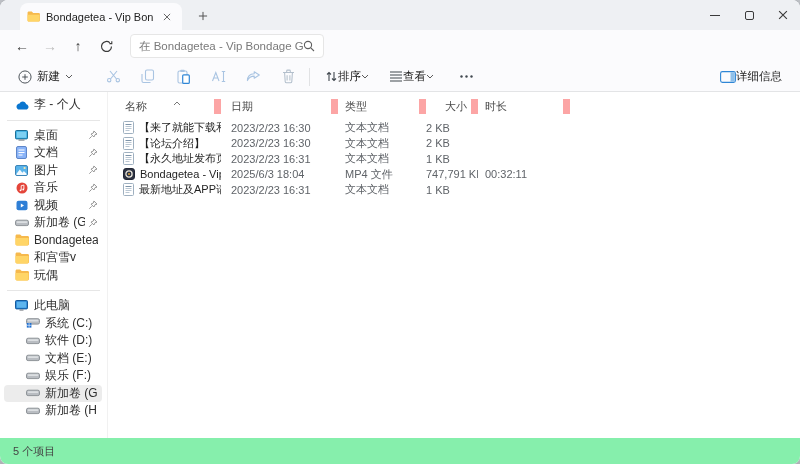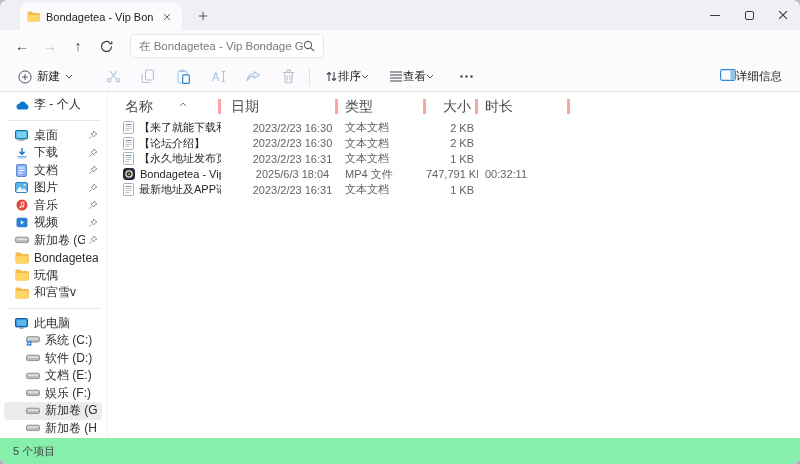--- a/index.html
+++ b/index.html
@@ -33,51 +33,51 @@
   .toolbar{height:30px;background:#fbfbfd;border-bottom:1px solid #e3e4e6;display:flex;align-items:center;
     padding:0 12px;flex:none;}
   .tb-new{display:flex;align-items:center;gap:5px;padding:3px 6px;border-radius:4px;}
   .tb-new-label{font-size:11.5px;color:#222;}
   .tb-ico{width:24px;height:24px;display:flex;align-items:center;justify-content:center;border-radius:4px;flex:none;}
   .gap-lg{margin-left:11px;}
   .tb-sep{width:1px;height:18px;background:#e1e2e4;margin:0 9px;flex:none;}
   .tb-group{display:flex;align-items:center;padding:3px 6px;border-radius:4px;}
   .tb-group-label{font-size:11.5px;color:#222;}
   .tb-spacer{flex:1;}
-  .tb-details{display:flex;padding:3px 6px;border-radius:4px;}
+  .tb-details{display:flex;align-items:center;padding:3px 6px;border-radius:4px;}
   .tb-details-label{font-size:11.5px;color:#222;}
   
   .content{flex:1;display:flex;min-height:0;background:#fff;}
   .sidebar{width:108px;flex:none;padding-top:4px;overflow:hidden;border-right:1px solid #f1f1f1;}
   .side-item{height:17.5px;display:flex;align-items:center;margin:0 5px 0 4px;padding:0 4px 0 10px;
     border-radius:4px;font-size:12px;color:#2e2e2e;white-space:nowrap;overflow:hidden;}
   .side-item.indent1{padding-left:21px;}
   .side-item.selected{background:#ececec;}
   .side-ico{width:15px;display:flex;align-items:center;justify-content:center;margin-right:5px;flex:none;}
   .side-label{overflow:hidden;white-space:nowrap;flex:0 1 auto;}
   .side-pin{margin-left:auto;display:flex;align-items:center;flex:none;padding-left:3px;}
   .side-divider{height:1px;background:#e6e6e6;margin:6px 7px;}
   
   .main{flex:1;min-width:0;padding:3px 0 0 14px;position:relative;}
   .list-header{display:grid;grid-template-columns:99px 117px 88px 52px 92px;height:23px;align-items:center;}
-  .hcell{font-size:14px;color:#4c4c4c;border-right:3px solid #fca5a5;height:15px;line-height:15px;
+  .hcell{font-size:11px;color:#4c4c4c;border-right:7px solid #fca5a5;height:15px;line-height:15px;
     white-space:nowrap;overflow:hidden;}
   .hcell.c-name{padding-left:3px;}
   .hcell.c-date{padding-left:10px;}
   .hcell.c-type{padding-left:7px;}
   .hcell.c-size{text-align:right;padding-right:4px;}
   .hcell.c-len{padding-left:7px;}
   .sort-caret{display:inline-block;margin-left:26px;transform:translateY(-4px);}
   .rows{margin-top:2px;}
   .frow{display:grid;grid-template-columns:99px 117px 88px 52px 92px;height:15.5px;align-items:center;}
   .fcell{font-size:11px;white-space:nowrap;overflow:hidden;}
   .fcell.c-name{color:#1f1f1f;display:flex;align-items:center;gap:5px;padding-left:1px;}
-  .fcell.c-date{color:#5f6368;padding-left:26px;text-align:center;}
+  .fcell.c-date{color:#5f6368;padding-left:10px;}
   .fcell.c-type{color:#5f6368;padding-left:7px;}
-  .fcell.c-size{color:#5f6368;text-align:right;padding-right:4px;}
+  .fcell.c-size{color:#5f6368;padding-right:4px;}
   .fcell.c-len{color:#5f6368;padding-left:7px;}
   .fico{display:flex;align-items:center;flex:none;}
   
   .statusbar{height:26px;flex:none;background:#86efac;display:flex;align-items:center;padding:0 13px;}
   .status-text{font-size:11px;color:#444;}
 </style>
 </head>
 <body>
 
 <div class="window">
@@ -241,36 +241,20 @@
           <span class="side-label">桌面</span>
           <span class="side-pin">
             <svg width="10" height="10" viewBox="0 0 10 10" fill="none" stroke="#8a8a8a" stroke-width="0.9">
               <path d="M5.9 1 9 4.1l-1.9.5L5.9 7 3 4.1l2.4-1.2z"></path>
               <path d="M3.7 6.3 1.3 8.7"></path>
             </svg>
           </span>
         </div>
         <div class="side-item">
           <span class="side-ico">
-            <svg width="12" height="12" viewBox="0 0 12 12" fill="none">
-              <path d="M6 1v6M3.4 4.7 6 7.3 8.6 4.7" stroke="#1f6fd0" stroke-width="1.4"></path>
-              <path d="M1.5 9.7h9" stroke="#6aa9e6" stroke-width="1.3"></path>
-              <path d="M2.5 11.2h7" stroke="#9cc6ee" stroke-width="1"></path>
-            </svg>
-          </span>
-          <span class="side-label">下载</span>
-          <span class="side-pin">
-            <svg width="10" height="10" viewBox="0 0 10 10" fill="none" stroke="#8a8a8a" stroke-width="0.9">
-              <path d="M5.9 1 9 4.1l-1.9.5L5.9 7 3 4.1l2.4-1.2z"></path>
-              <path d="M3.7 6.3 1.3 8.7"></path>
-            </svg>
-          </span>
-        </div>
-        <div class="side-item">
-          <span class="side-ico">
             <svg width="11" height="13" viewBox="0 0 11 13">
               <rect x="0.5" y="0.5" width="10" height="12" rx="1.5" fill="#8ab4f8" stroke="#5f86c9"></rect>
               <line x1="2.5" y1="4" x2="8.5" y2="4" stroke="#fff"></line>
               <line x1="2.5" y1="6.5" x2="8.5" y2="6.5" stroke="#fff"></line>
               <line x1="2.5" y1="9" x2="6.5" y2="9" stroke="#fff"></line>
             </svg>
           </span>
           <span class="side-label">文档</span>
           <span class="side-pin">
             <svg width="10" height="10" viewBox="0 0 10 10" fill="none" stroke="#8a8a8a" stroke-width="0.9">
@@ -351,30 +335,30 @@
           </span>
           <span class="side-label">Bondagetea - V</span>
         </div>
         <div class="side-item">
           <span class="side-ico">
             <svg width="14" height="12" viewBox="0 0 14 12">
               <path d="M.5 2c0-.8.6-1.5 1.4-1.5h3.2l1.6 1.6h5.9c.8 0 1.4.6 1.4 1.4v6.6c0 .8-.6 1.4-1.4 1.4H1.9c-.8 0-1.4-.6-1.4-1.4z" fill="#f6b94d"></path>
               <path d="M.5 4h13v6.1c0 .8-.6 1.4-1.4 1.4H1.9c-.8 0-1.4-.6-1.4-1.4z" fill="#ffd567"></path>
             </svg>
           </span>
-          <span class="side-label">玩偶</span>
+          <span class="side-label">和宫雪v</span>
         </div>
         <div class="side-item">
           <span class="side-ico">
             <svg width="14" height="12" viewBox="0 0 14 12">
               <path d="M.5 2c0-.8.6-1.5 1.4-1.5h3.2l1.6 1.6h5.9c.8 0 1.4.6 1.4 1.4v6.6c0 .8-.6 1.4-1.4 1.4H1.9c-.8 0-1.4-.6-1.4-1.4z" fill="#f6b94d"></path>
               <path d="M.5 4h13v6.1c0 .8-.6 1.4-1.4 1.4H1.9c-.8 0-1.4-.6-1.4-1.4z" fill="#ffd567"></path>
             </svg>
           </span>
-          <span class="side-label">和宫雪v</span>
+          <span class="side-label">玩偶</span>
         </div>
         <div class="side-divider"></div>
         <div class="side-item">
           <span class="side-ico">
             <svg width="13" height="11" viewBox="0 0 13 11">
               <rect x="0.5" y="0.5" width="12" height="8.4" rx="1" fill="#1e7ad0" stroke="#155a9b"></rect>
               <rect x="1.6" y="1.6" width="9.8" height="6.2" fill="#5db5ee"></rect>
               <rect x="4.5" y="9.4" width="4" height="1.3" fill="#8a8f94"></rect>
             </svg>
           </span>

